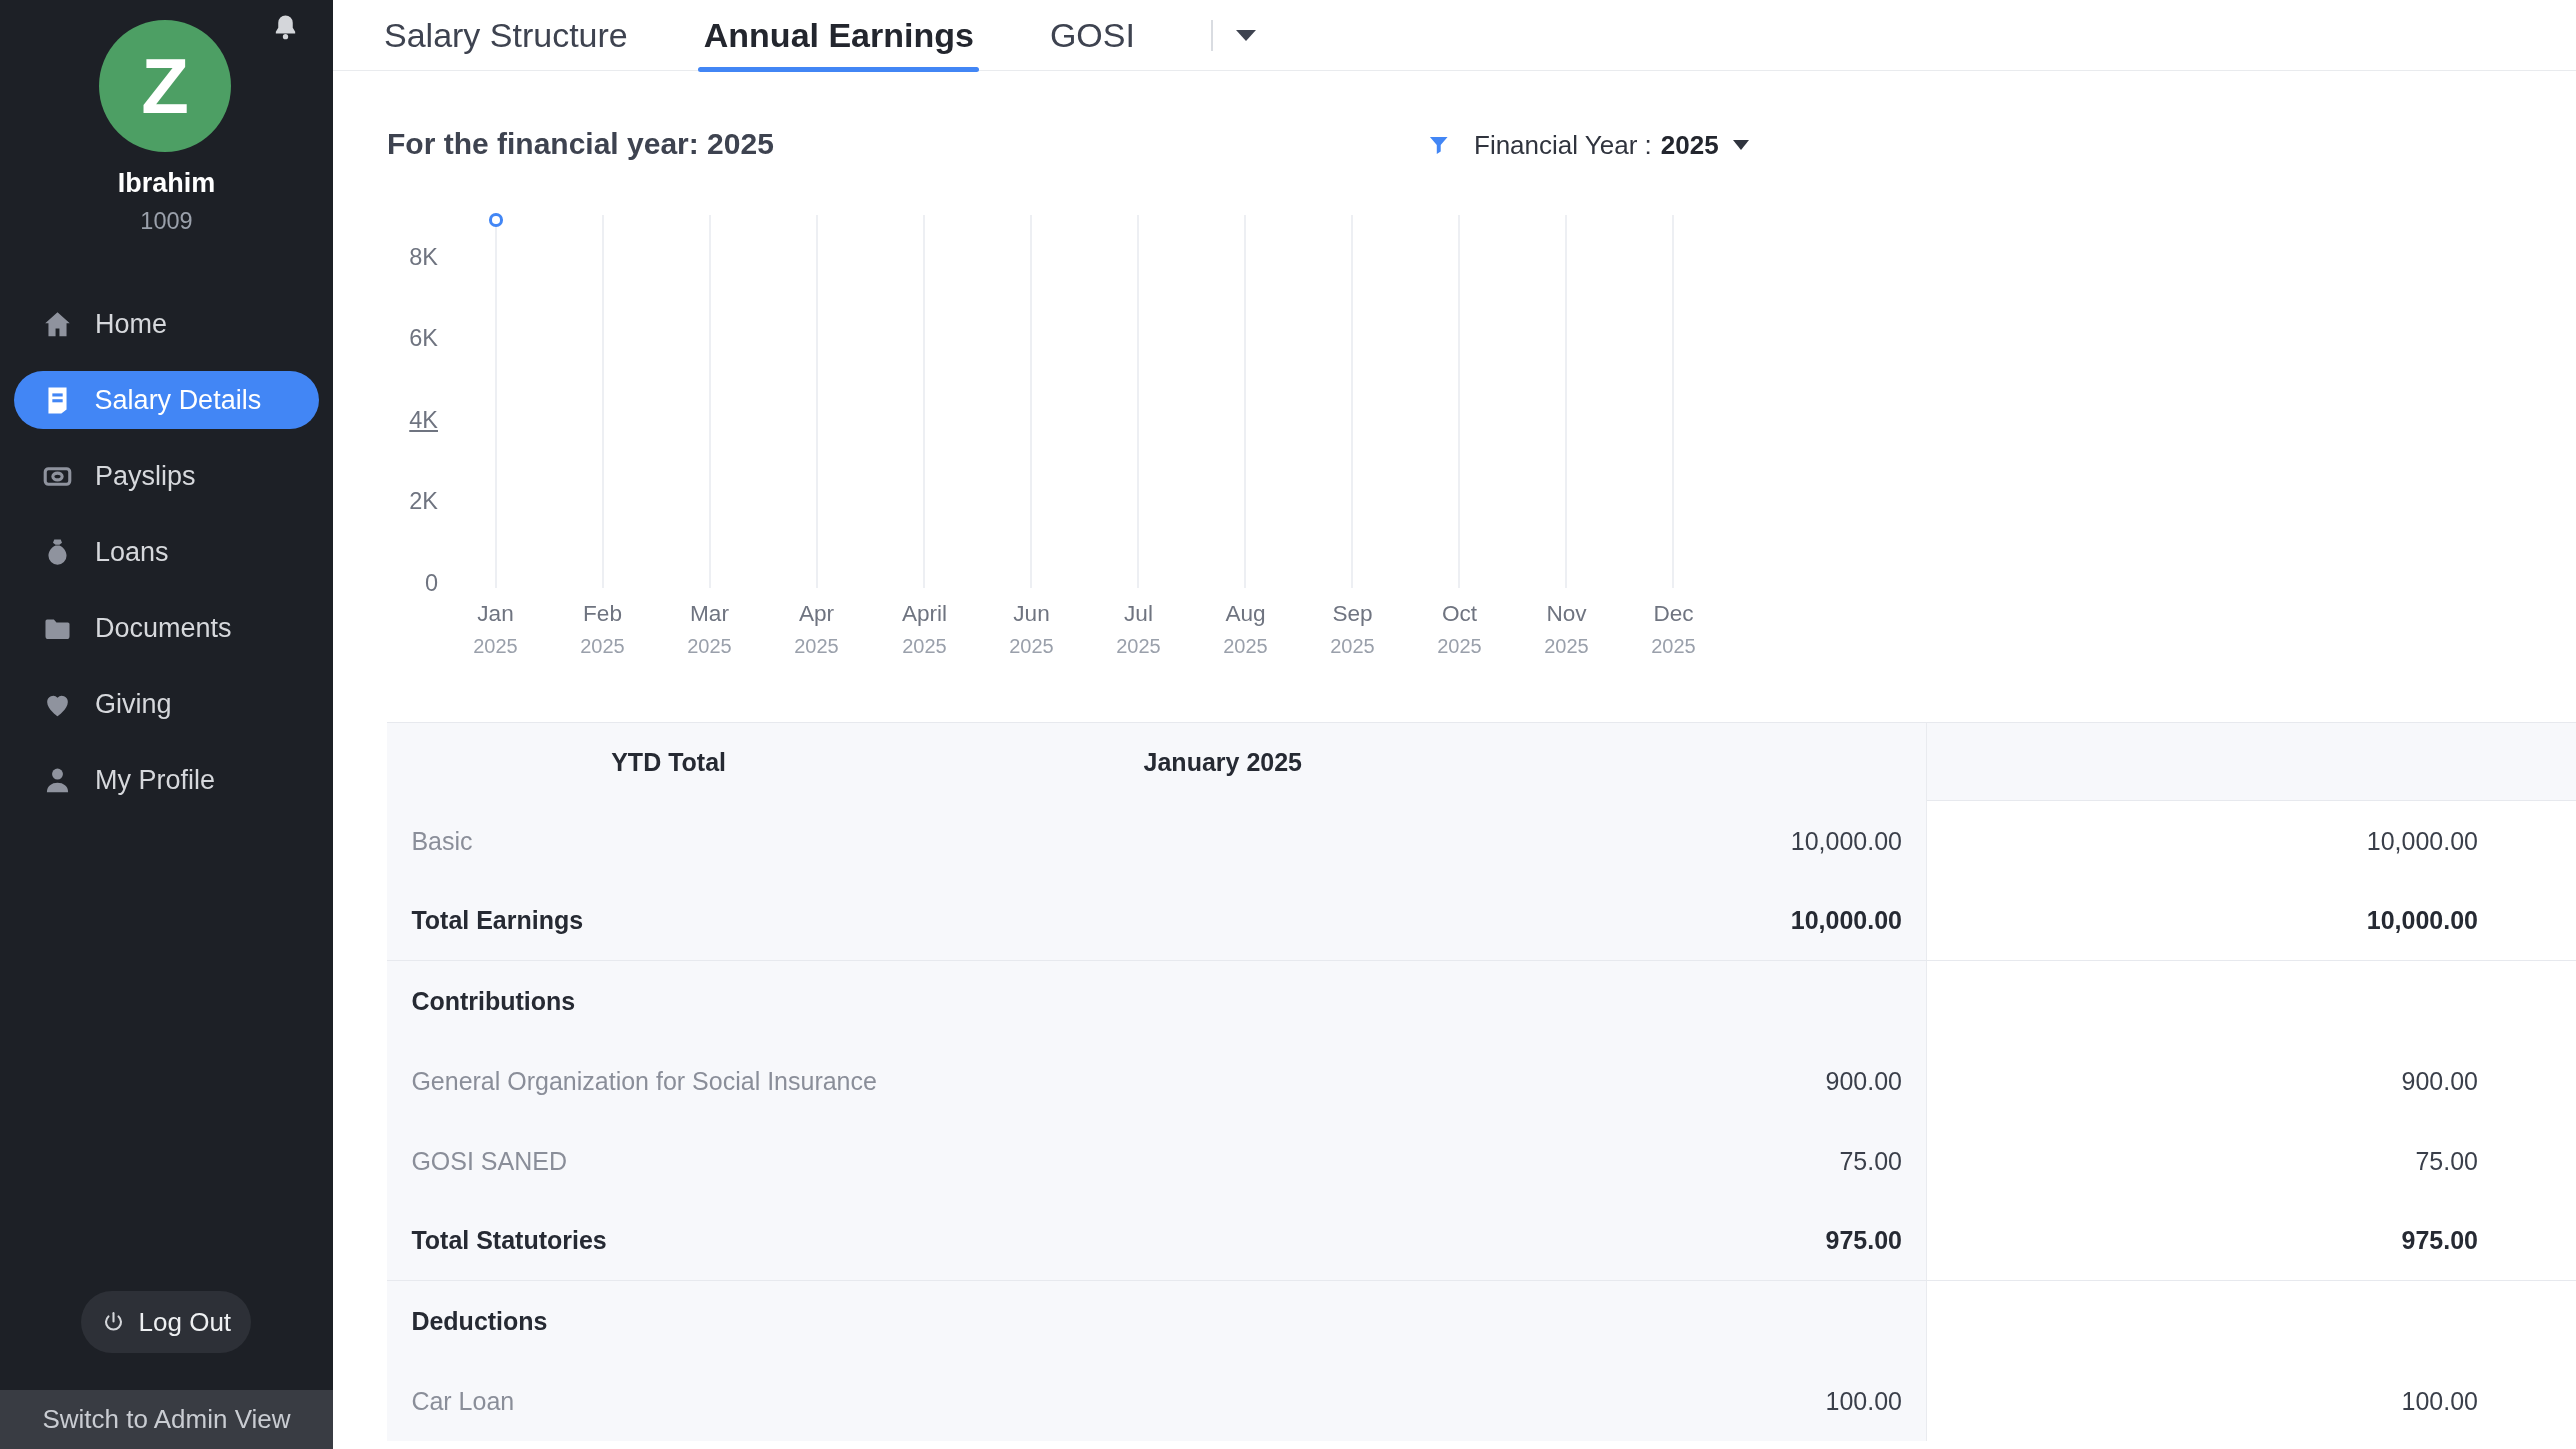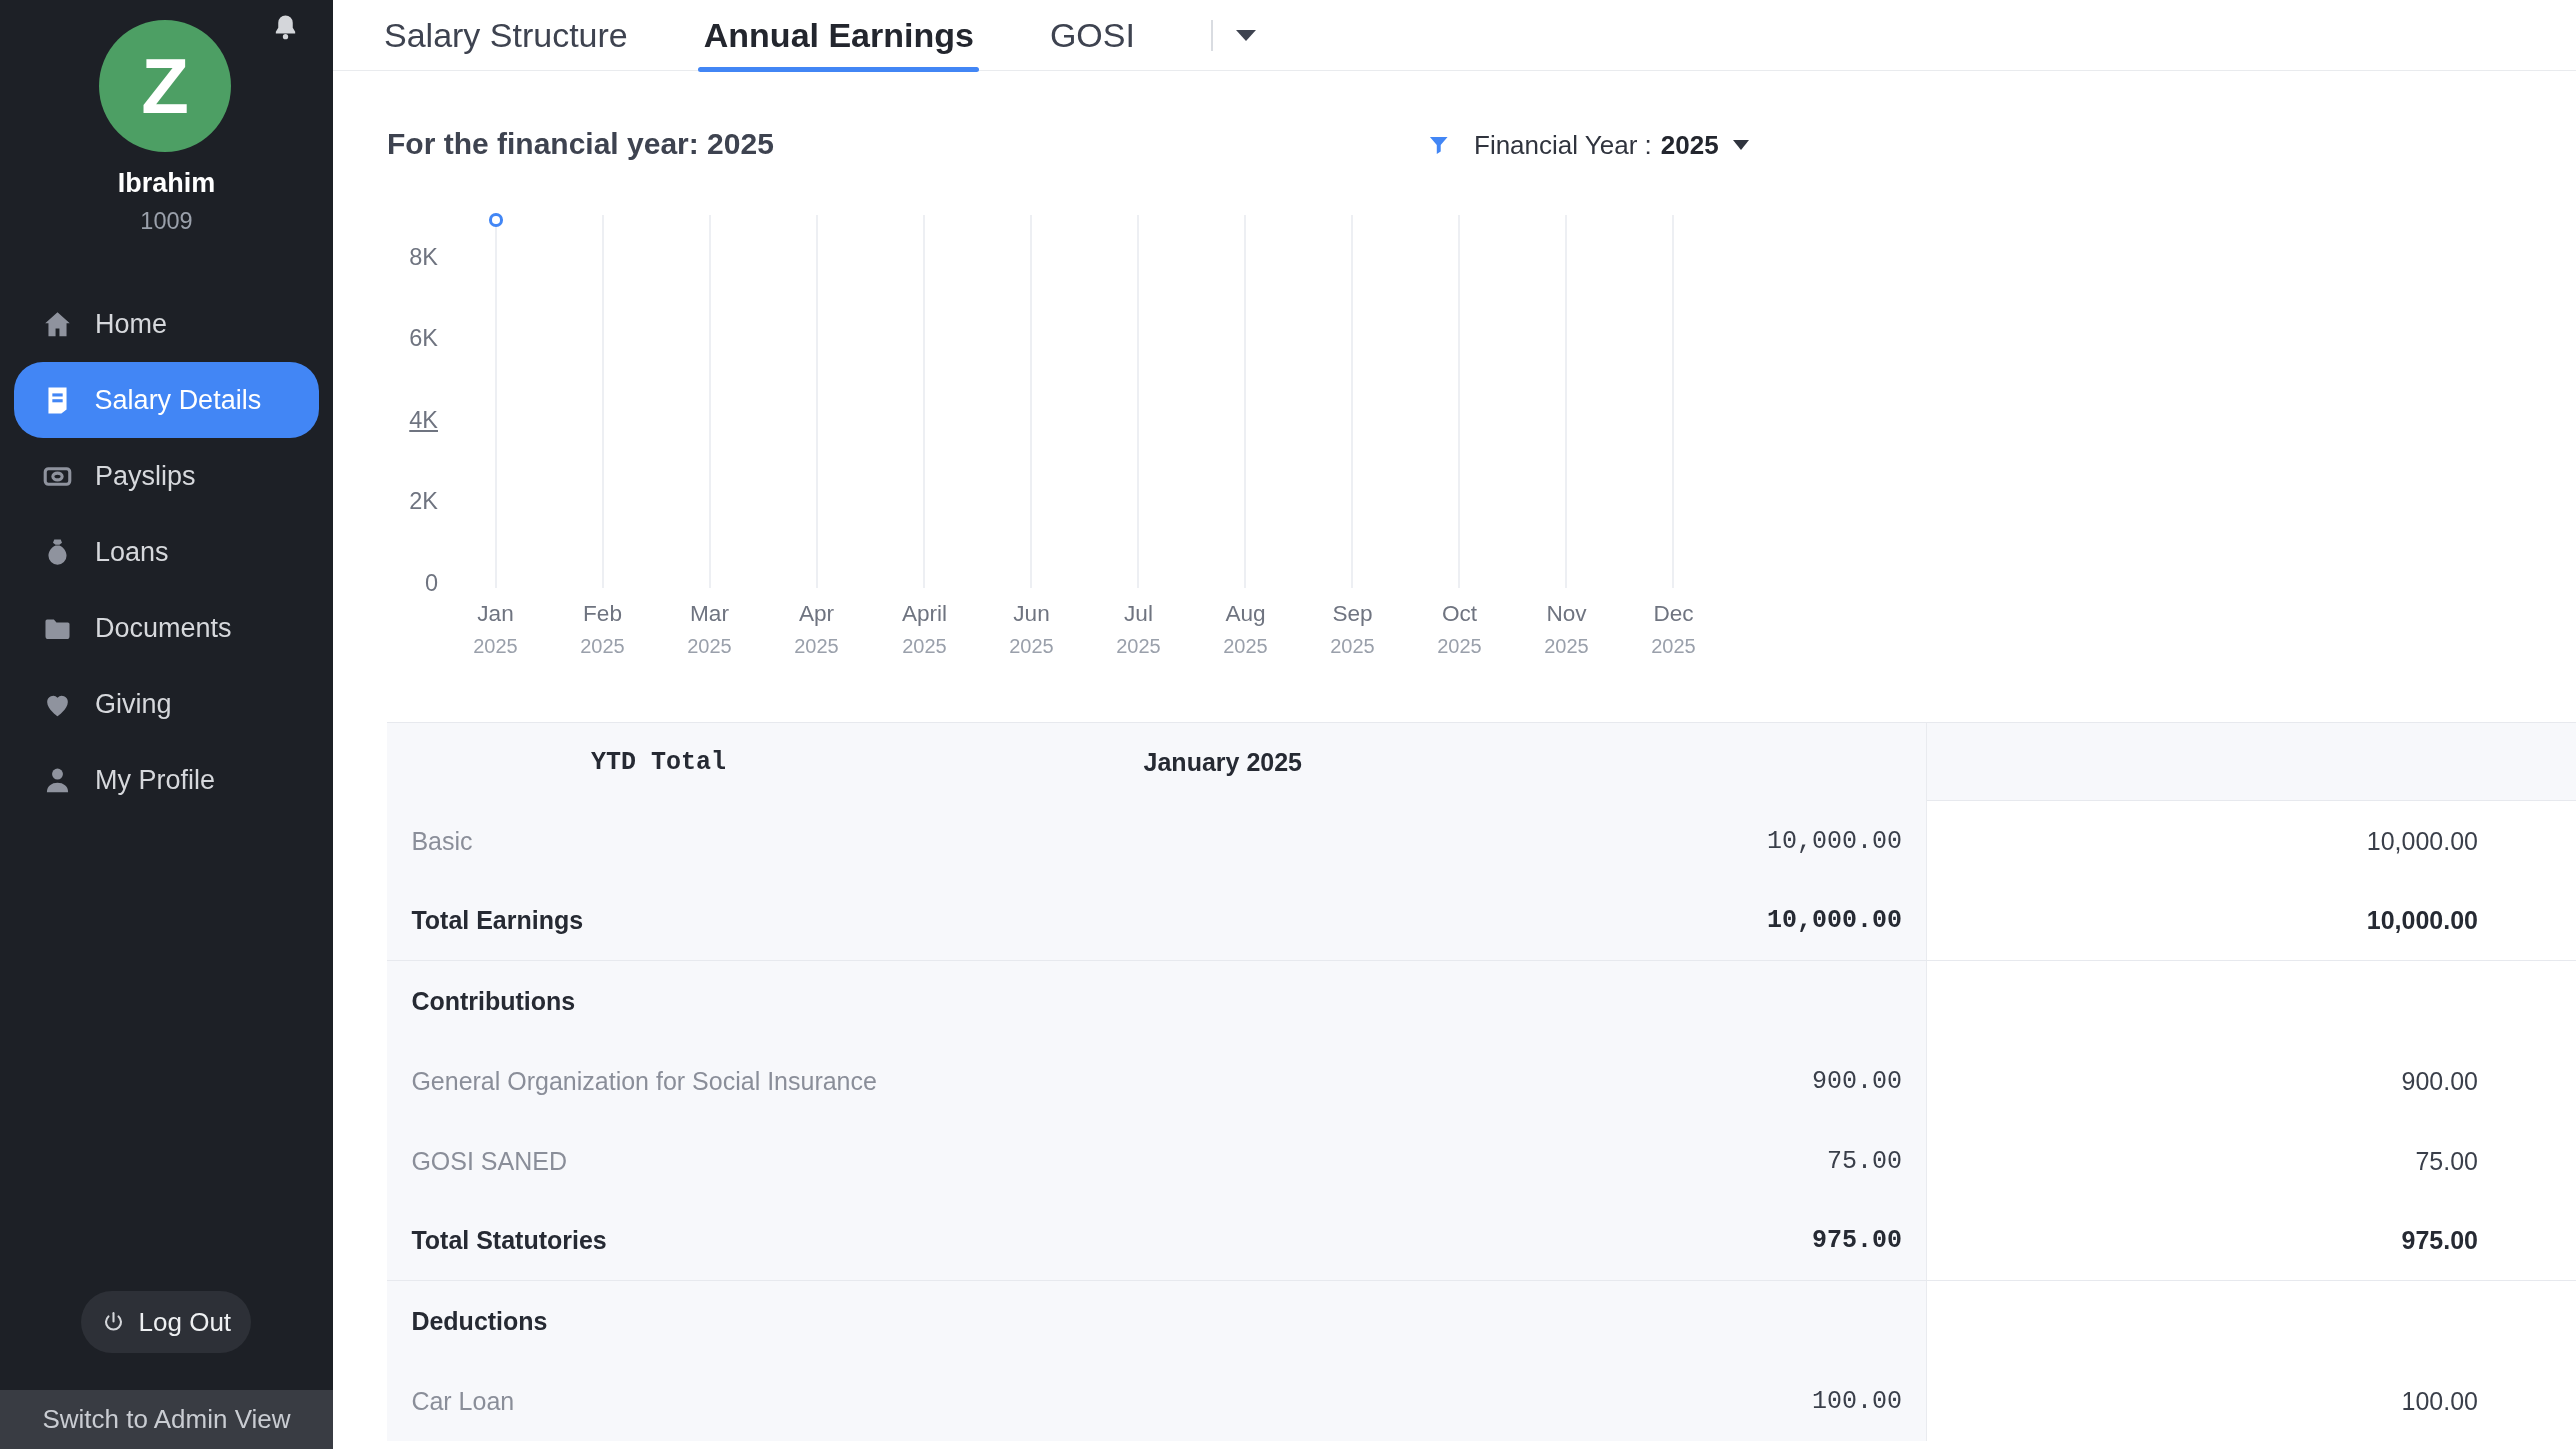--- a/index.html
+++ b/index.html
@@ -16,21 +16,21 @@
   .u-name { position: absolute; top: 168px; left: 0; width: 333px; text-align: center;
             color: #ffffff; font-size: 27px; font-weight: bold; }
   .u-id   { position: absolute; top: 208px; left: 0; width: 333px; text-align: center;
             color: #9aa0ab; font-size: 23.5px; }
   .nav { position: absolute; top: 286px; left: 0; width: 333px; }
   .nav-slot { height: 76px; display: flex; align-items: center; }
   .nav-inner { display: flex; align-items: center; width: 100%; height: 100%; padding-left: 42px; cursor: pointer; }
   .nav-inner .nicon { width: 31px; height: 31px; margin-right: 22px; color: #8f939e; flex: 0 0 31px; }
   .nav-inner .nicon svg { width: 31px; height: 31px; }
   .nav-inner .nlabel { font-size: 27px; color: #d6d8dc; white-space: nowrap; }
-  .nav-slot.active .nav-inner { margin: 0 13.6px; height: 76px; padding-left: 28px;
+  .nav-slot.active .nav-inner { margin: 0 13.6px; height: 58px; padding-left: 28px;
             border-radius: 29px; }
   .nav-slot.active .nicon { color: #ffffff; }
   .nav-slot.active .nlabel { color: #ffffff; }
   .logout { position: absolute; left: 81px; top: 1291px; width: 170px; height: 62px; border-radius: 31px;
             background: #2d3037; display: flex; align-items: center; justify-content: center; gap: 12.7px;
             cursor: pointer; }
   .logout .picon { width: 25px; height: 25px; color: #d4d6da; }
   .logout .picon svg { width: 25px; height: 25px; }
   .logout .ltext { color: #eef0f2; font-size: 26px; }
   .switchbar { position: absolute; left: 0; bottom: 0; width: 333px; height: 59px; background: #393c43;
@@ -72,21 +72,21 @@
   
   .table { position: absolute; left: 54px; top: 722px; right: 0; border-top: 0.9px solid #e7e9ee; }
   .bgLeft { position: absolute; left: 0; top: 0; bottom: 0; width: 1539px; background: #f7f8fb; }
   .bgRightHead { position: absolute; left: 1539px; top: 0; height: 78px; right: 0; background: #f7f8fb;
          border-bottom: 0.9px solid #e7e9ee; }
   .vline { position: absolute; left: 1539px; top: 0; bottom: 0; width: 0.9px; background: #e9ebef; }
   .rows { position: relative; }
   .trow { display: flex; align-items: center; height: 80px; position: relative; }
   .trow.header { height: 78px; }
   .c-label { flex: 0 0 1176px; padding-left: 24.4px; font-size: 25px; }
-  .c-ytd   { flex: 0 0 339px; text-align: right; font-size: 25px; font-family: Liberation Mono, monospace; }
+  .c-ytd   { flex: 0 0 339px; text-align: right; font-size: 25px; }
   .c-month { flex: 0 0 576px; text-align: right; font-size: 25px; }
   .trow.header .c-label, .trow.header .c-ytd, .trow.header .c-month { font-weight: bold; color: #262a33; }
   .trow.item .c-label { color: #8a8e99; }
   .trow.item .c-ytd, .trow.item .c-month { color: #3a3f4a; }
   .trow.total .c-label, .trow.total .c-ytd, .trow.total .c-month,
   .trow.section .c-label { font-weight: bold; color: #262a33; }
   .trow.sep { border-bottom: 0.9px solid #e7e9ee; }
 </style>
 </head>
 <body>

